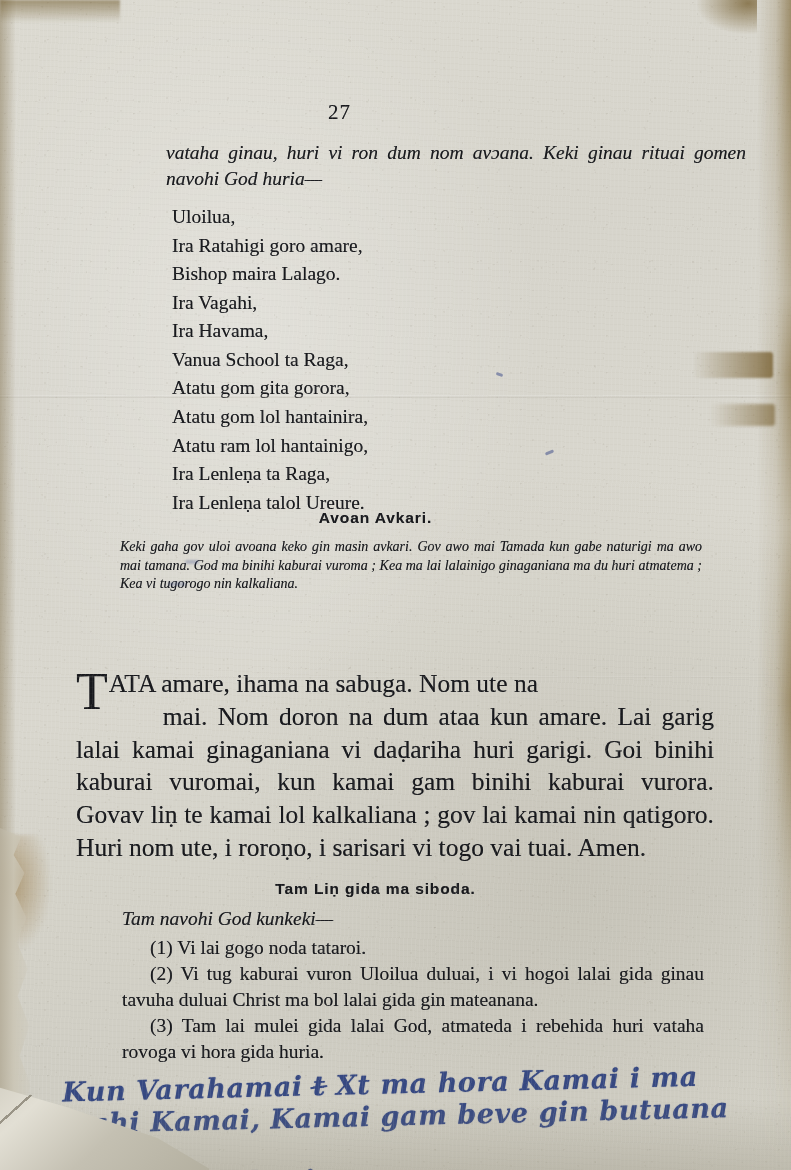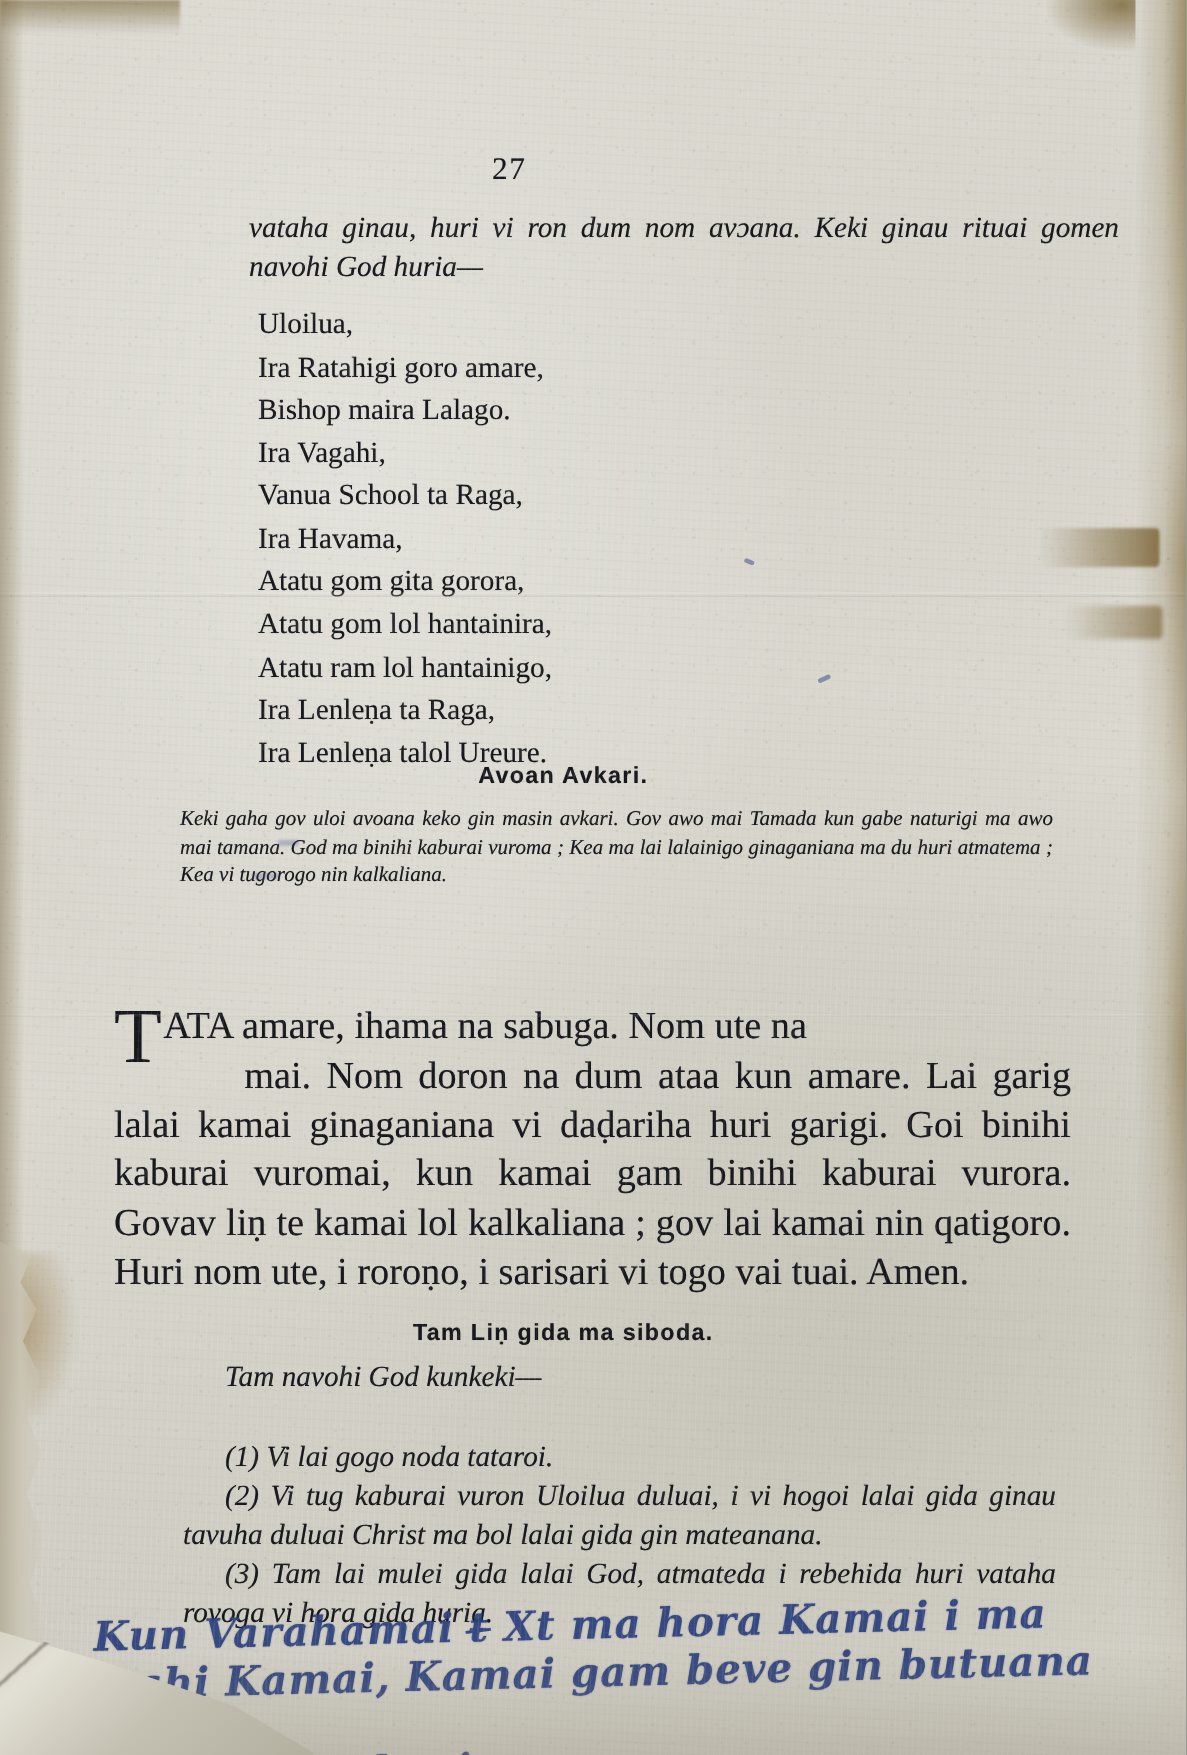--- a/index.html
+++ b/index.html
@@ -110,25 +110,25 @@
   }
   #prayer .dropcap{
     float:left;font-size:52px;line-height:.82;
     margin:3px 1px 0 0;font-weight:normal;
   }
   #prayer .smallcaps{font-size:25.5px;}
   #prayer .indent2{display:inline-block;width:54px;}
   
   #tamlin-lead{
     position:absolute;left:122px;top:908px;width:580px;
-    font-size:19.5px;font-style:italic;margin-left:28px;
+    font-size:19.5px;font-style:italic;
   }
   #numlist{
     position:absolute;left:122px;top:935px;width:582px;
-    font-size:19.5px;font-style:italic;line-height:1.33;margin-top:24px;
+    font-size:19.5px;line-height:1.33;
   }
   #numlist p{margin:0 0 0 0;text-indent:28px;text-align:justify;}
   
   .content{text-shadow:0 0 .45px rgba(30,32,38,.55);}
   
   #hand{
     position:absolute;left:40px;top:1078px;width:720px;
     color:#2b3f7d;
     font-family:"DejaVu Serif", serif;
     font-style:italic;font-weight:bold;
@@ -174,22 +174,22 @@
 
     <div id="folio">27</div>
 
     <div id="intro" class="ital">vataha ginau, huri vi ron dum nom avɔana.   Keki ginau rituai gomen navohi God huria—</div>
 
     <div id="namelist">
       <div>Uloilua,</div>
       <div>Ira Ratahigi goro amare,</div>
       <div>Bishop maira Lalago.</div>
       <div>Ira Vagahi,</div>
+      <div>Ira Havama,</div>
       <div>Vanua School ta Raga,</div>
-      <div>Ira Havama,</div>
       <div>Atatu gom gita gorora,</div>
       <div>Atatu gom lol hantainira,</div>
       <div>Atatu ram lol hantainigo,</div>
       <div>Ira Lenleṇa ta Raga,</div>
       <div>Ira Lenleṇa talol Ureure.</div>
     </div>
 
     <div id="head-avoan" class="sec-head">Avoan Avkari.</div>
 
     <div id="avkari" class="ital">Keki gaha gov uloi avoana keko gin masin avkari.   Gov awo mai Tamada kun gabe naturigi ma awo mai  tamana. God ma binihi kaburai vuroma ;   Kea ma lai lalainigo ginaganiana ma du huri atmatema ;   Kea vi tugorogo nin kalkaliana.</div>

